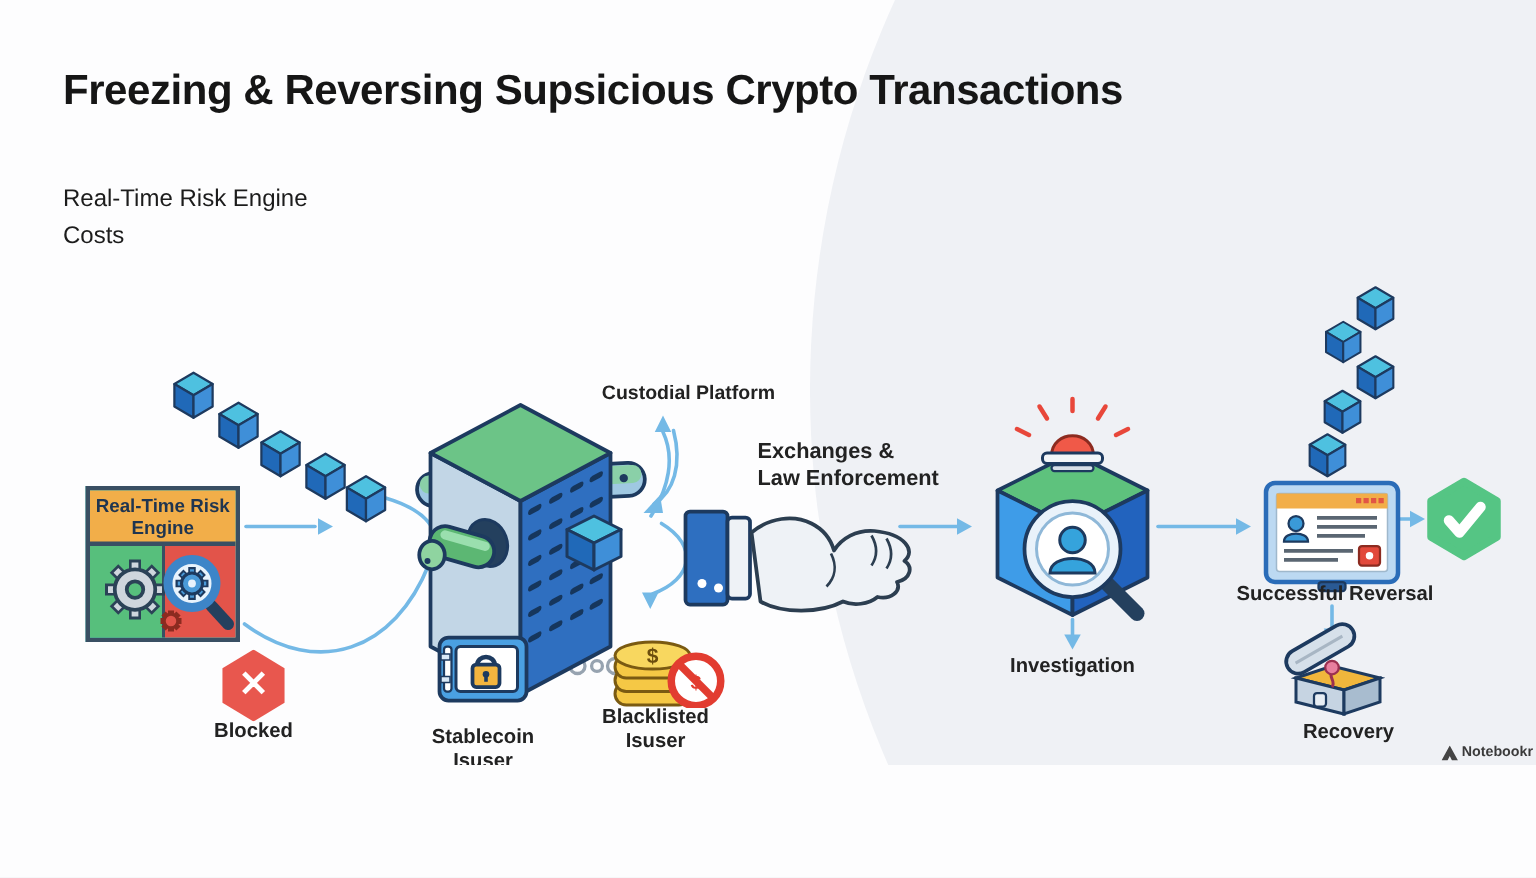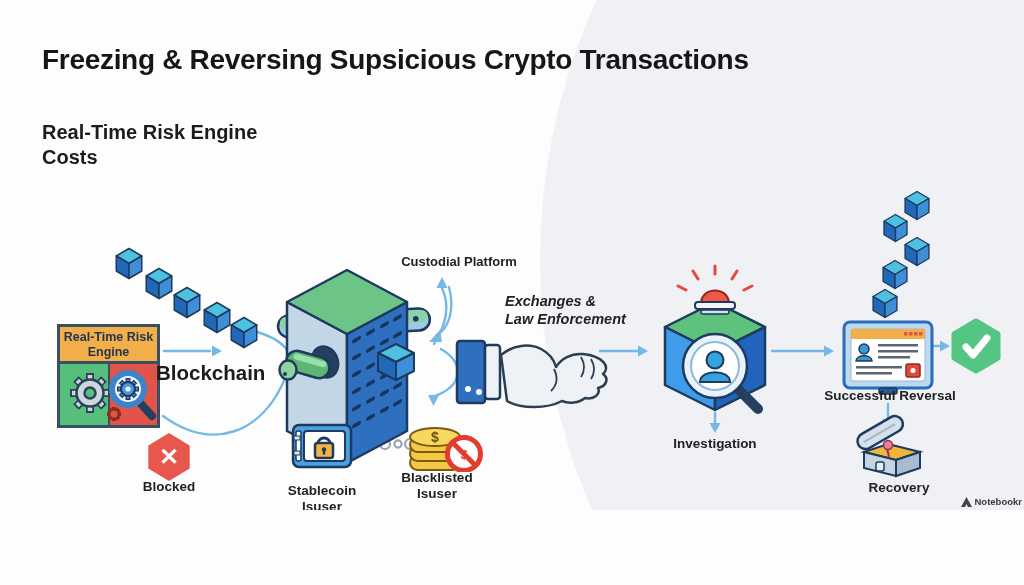--- a/index.html
+++ b/index.html
@@ -5,24 +5,24 @@
   html,body{margin:0;padding:0;background:#fdfdfe;}
   #stage{position:relative;width:1024px;height:510px;overflow:hidden;background:#fdfdfe;
          font-family:"Liberation Sans",sans-serif;}
   .bg-blob{position:absolute;left:540px;top:-365px;width:1250px;height:1250px;border-radius:50%;
            background:#eff1f5;}
   .sparkle{position:absolute;left:948px;top:522px;width:48px;height:48px;background:#fbfcfe;
            clip-path:polygon(50% 0%,60% 40%,100% 50%,60% 60%,50% 100%,40% 60%,0% 50%,40% 40%);}
   .abs{position:absolute;}
   .title{position:absolute;left:42px;top:44px;font-size:28px;font-weight:700;color:#161616;
          letter-spacing:-0.3px;white-space:nowrap;}
-  .subtitle{position:absolute;left:42px;top:120px;font-size:20px;font-weight:700;color:#1c1c1c;
+  .subtitle{position:absolute;left:42px;top:120px;font-size:16px;font-weight:400;color:#1c1c1c;
             line-height:25px;}
   .label{position:absolute;font-size:13.5px;font-weight:700;color:#222;line-height:16px;text-align:center;}
-  .label.left{text-align:left;font-style:italic;}
+  .label.left{text-align:left;}
   .blockchain-label{position:absolute;left:156px;top:361px;font-size:20.5px;font-weight:700;color:#1c1c1c;}
   .risk-box{position:absolute;left:57px;top:324px;width:103px;height:104px;border:3px solid #394f63;
             background:#5eead4;box-sizing:border-box;}
   .risk-head{height:37px;background:#f2ae49;border-bottom:3px solid #394f63;text-align:center;
              font-size:12.5px;font-weight:700;color:#1f3550;line-height:15px;padding-top:3px;box-sizing:border-box;}
   .risk-body{position:relative;display:flex;height:61px;}
   .risk-green{flex:1;background:#57bf7c;border-right:2px solid #394f63;}
   .risk-red{flex:1;background:#e2544a;}
   .blocked-hex{position:absolute;left:146px;top:433px;width:46px;height:48px;background:#e8574e;
                clip-path:polygon(50% 0%,95% 26%,95% 74%,50% 100%,5% 74%,5% 26%);
@@ -172,21 +172,20 @@
         <circle cx="13" cy="50" r="4.5" fill="#e2544a" stroke="#8c2b20" stroke-width="2"></circle>
       </svg>
     </div>
   </div>
 
   <div class="blocked-hex">
     <span>✕</span>
   </div>
   <div class="label" style="left:129px;top:479px;width:80px;">Blocked</div>
 
-  <div class="blockchain-label">Blockchain</div>
 
   <svg class="abs" style="left:268px;top:258px" width="172" height="210" viewBox="0 0 172 210">
     <g transform="rotate(-3 86 66)">
       <rect x="10" y="54" width="152" height="22" rx="11" fill="#9fc8e2" stroke="#1d3a5f" stroke-width="2.5"></rect>
       <rect x="12" y="55.5" width="148" height="12" rx="6" fill="#8ad0a8"></rect>
       <circle cx="22" cy="66" r="2.8" fill="#1d3a5f"></circle>
       <circle cx="148" cy="64" r="2.8" fill="#1d3a5f"></circle>
     </g>
     <g stroke="#1d3a5f" stroke-width="2.5" stroke-linejoin="round">
       <polygon points="19,44 79,76 79,205 19,173" fill="#c2d6e6"></polygon>

